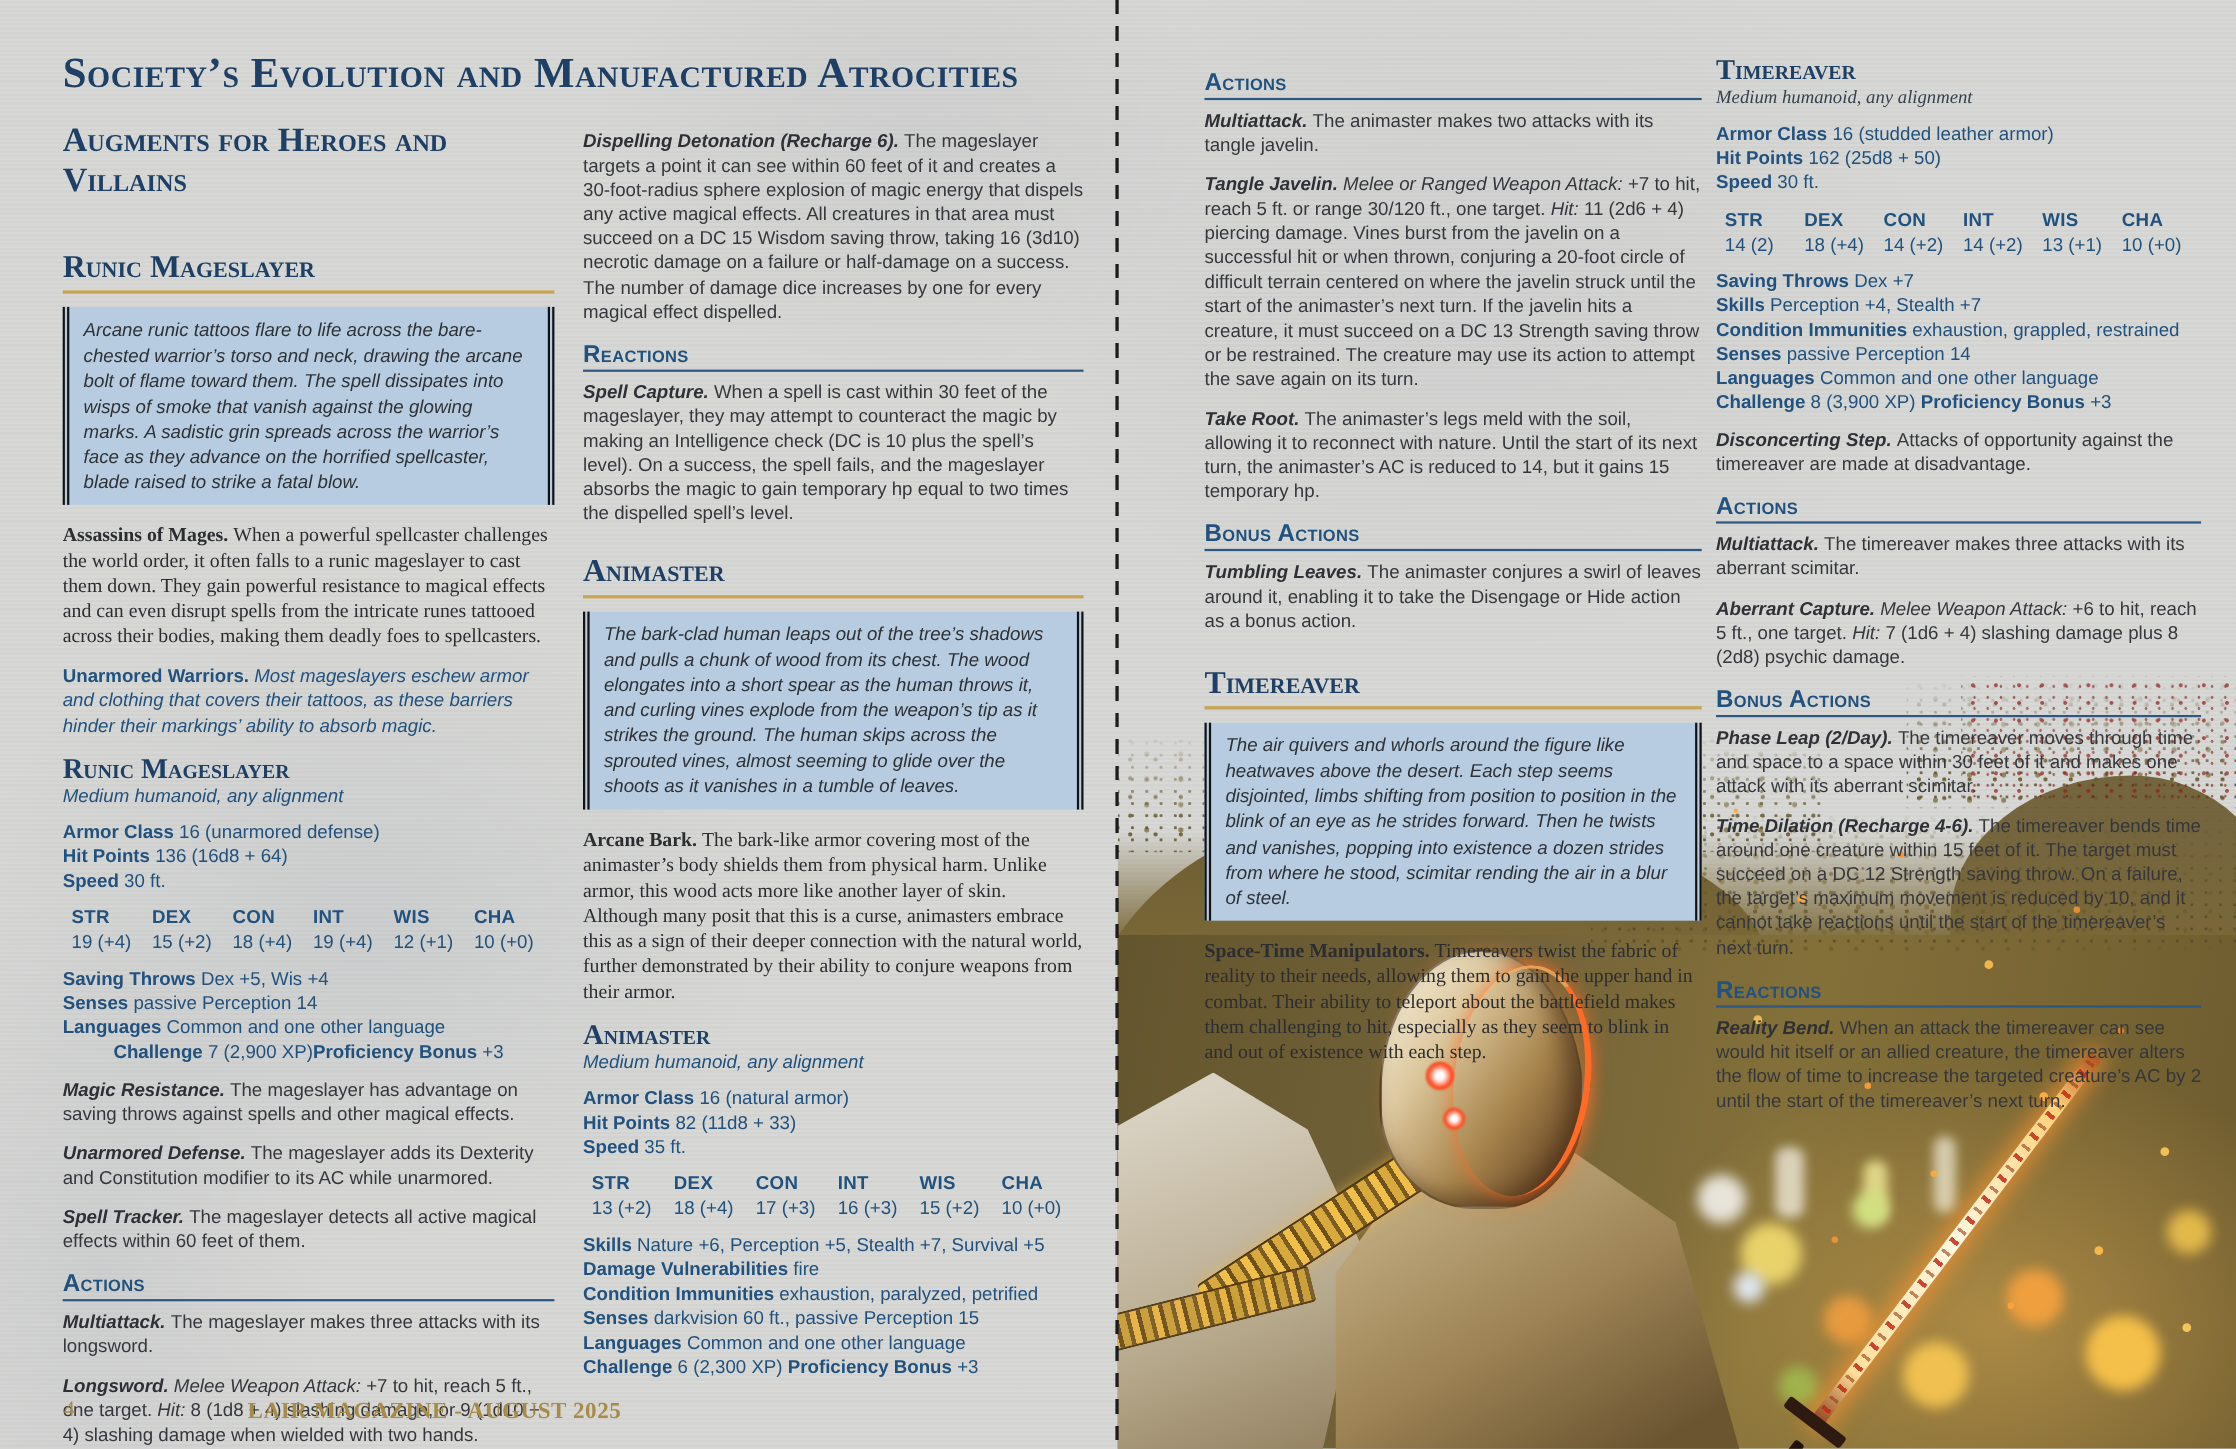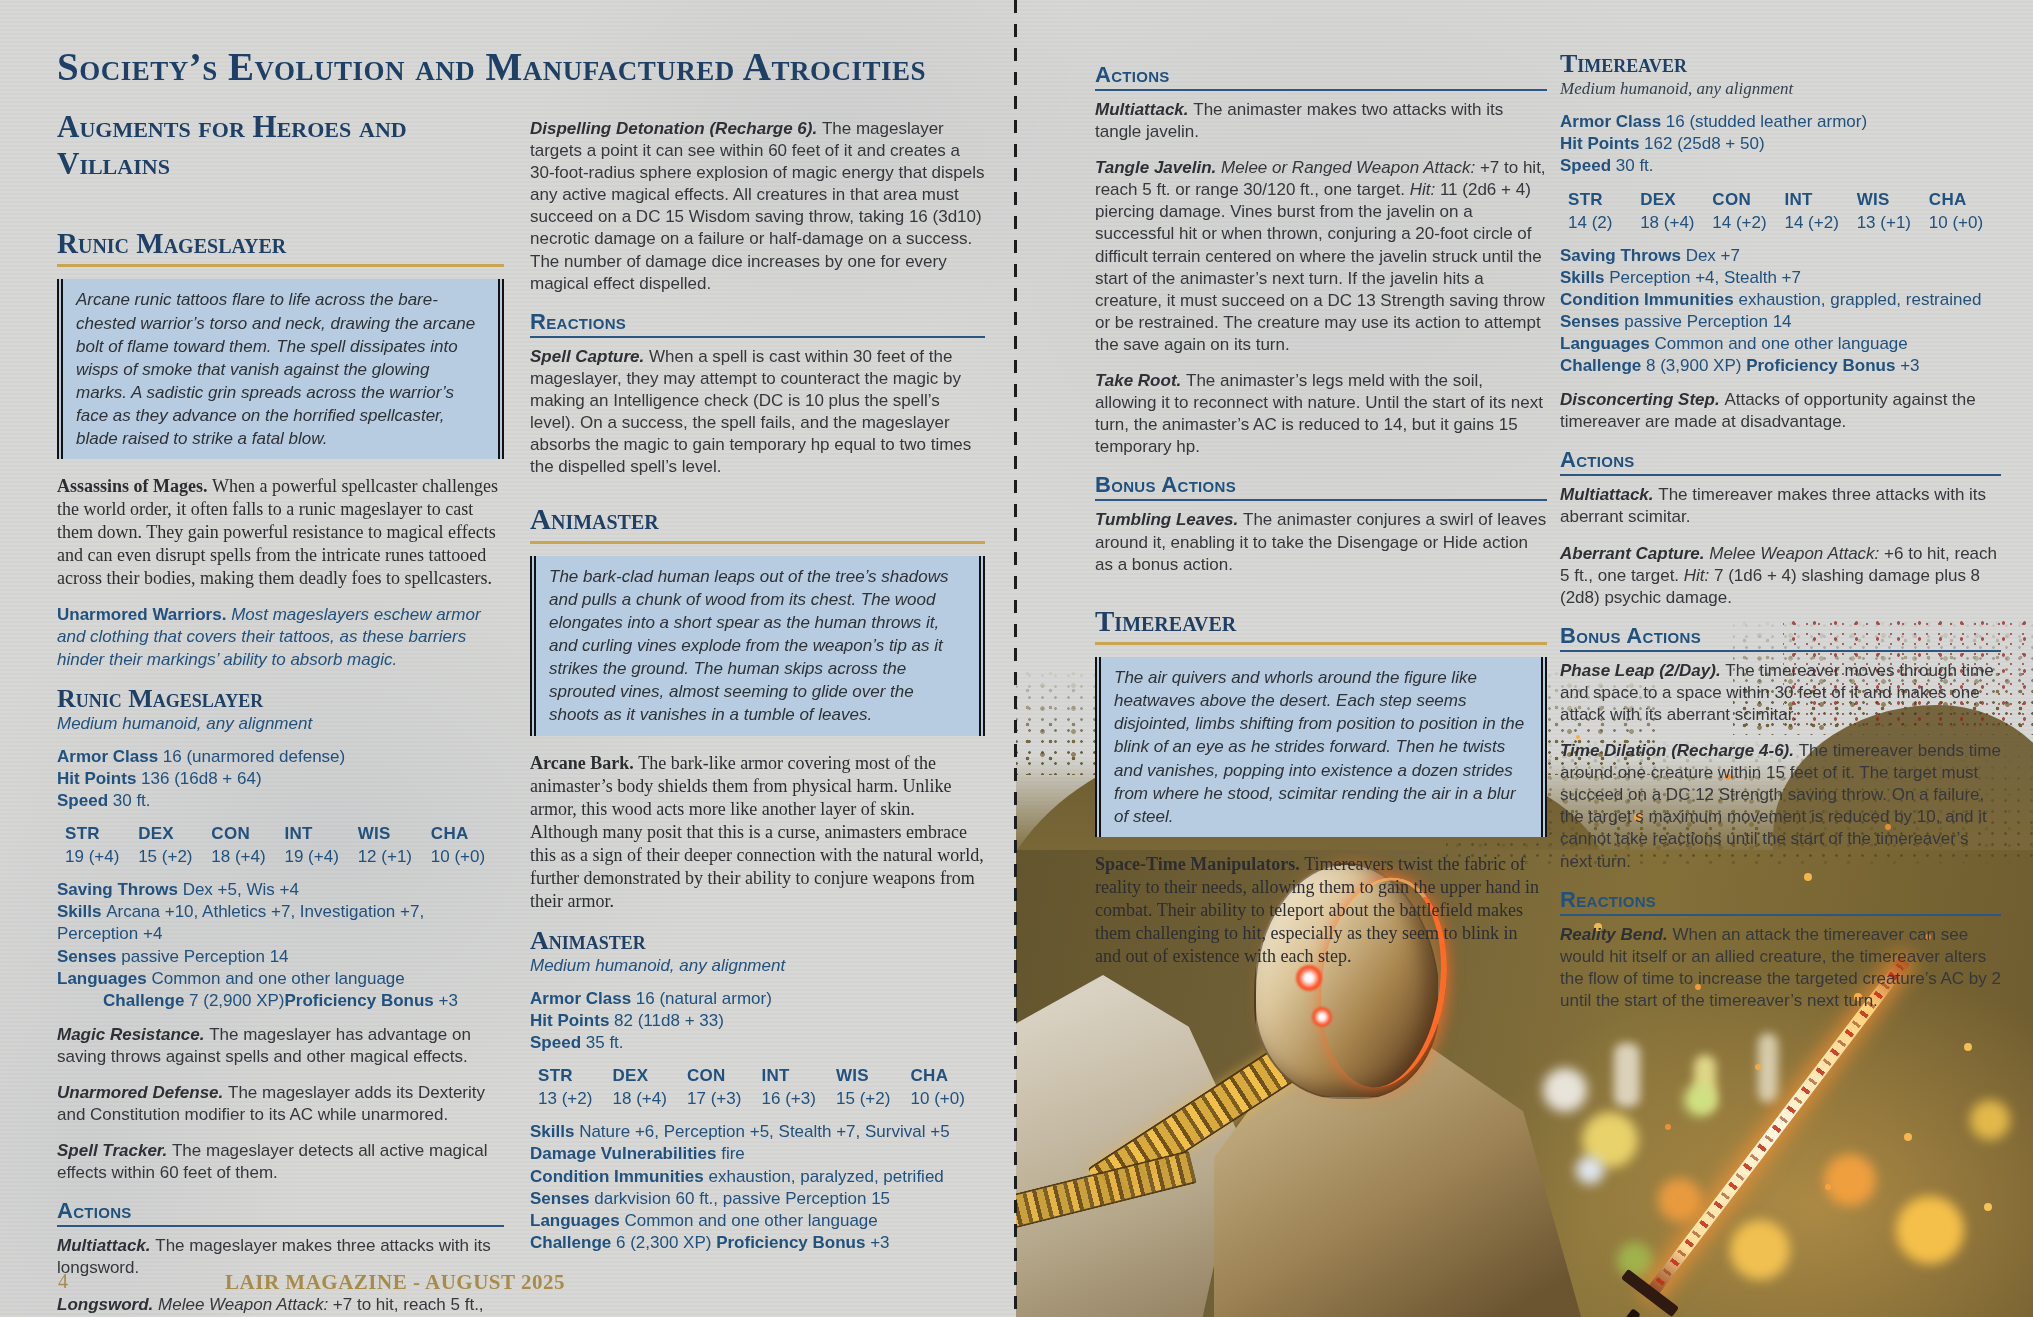--- a/index.html
+++ b/index.html
@@ -176,21 +176,20 @@
           <span>19 (+4)</span>
             <span>15 (+2)</span>
             <span>18 (+4)</span>
             <span>19 (+4)</span>
             <span>12 (+1)</span>
             <span>10 (+0)</span>
         </div>
       </div>
       <div class="attr-group">
         <div class="attr-line"><span class="seg-b">Saving Throws </span><span class="seg-r">Dex +5, Wis +4</span></div>
-        <div class="attr-line"><span class="seg-b">Skills </span><span class="seg-r">Arcana +10, Athletics +7, Investigation +7, Perception +4</span></div>
         <div class="attr-line"><span class="seg-b">Senses </span><span class="seg-r">passive Perception 14</span></div>
         <div class="attr-line"><span class="seg-b">Languages </span><span class="seg-r">Common and one other language</span></div>
         <div class="attr-line split">
           <span><span class="seg-b">Challenge </span><span class="seg-r">7 (2,900 XP)</span></span>
           <span><span class="seg-b">Proficiency Bonus </span><span class="seg-r">+3</span></span>
         </div>
       </div>
       <p class="para trait"><span class="seg-bi">Magic Resistance. </span><span class="seg-r">The mageslayer has advantage on saving throws against spells and other magical effects.</span></p>
       <p class="para trait"><span class="seg-bi">Unarmored Defense. </span><span class="seg-r">The mageslayer adds its Dexterity and Constitution modifier to its AC while unarmored.</span></p>
       <p class="para trait"><span class="seg-bi">Spell Tracker. </span><span class="seg-r">The mageslayer detects all active magical effects within 60 feet of them.</span></p>

